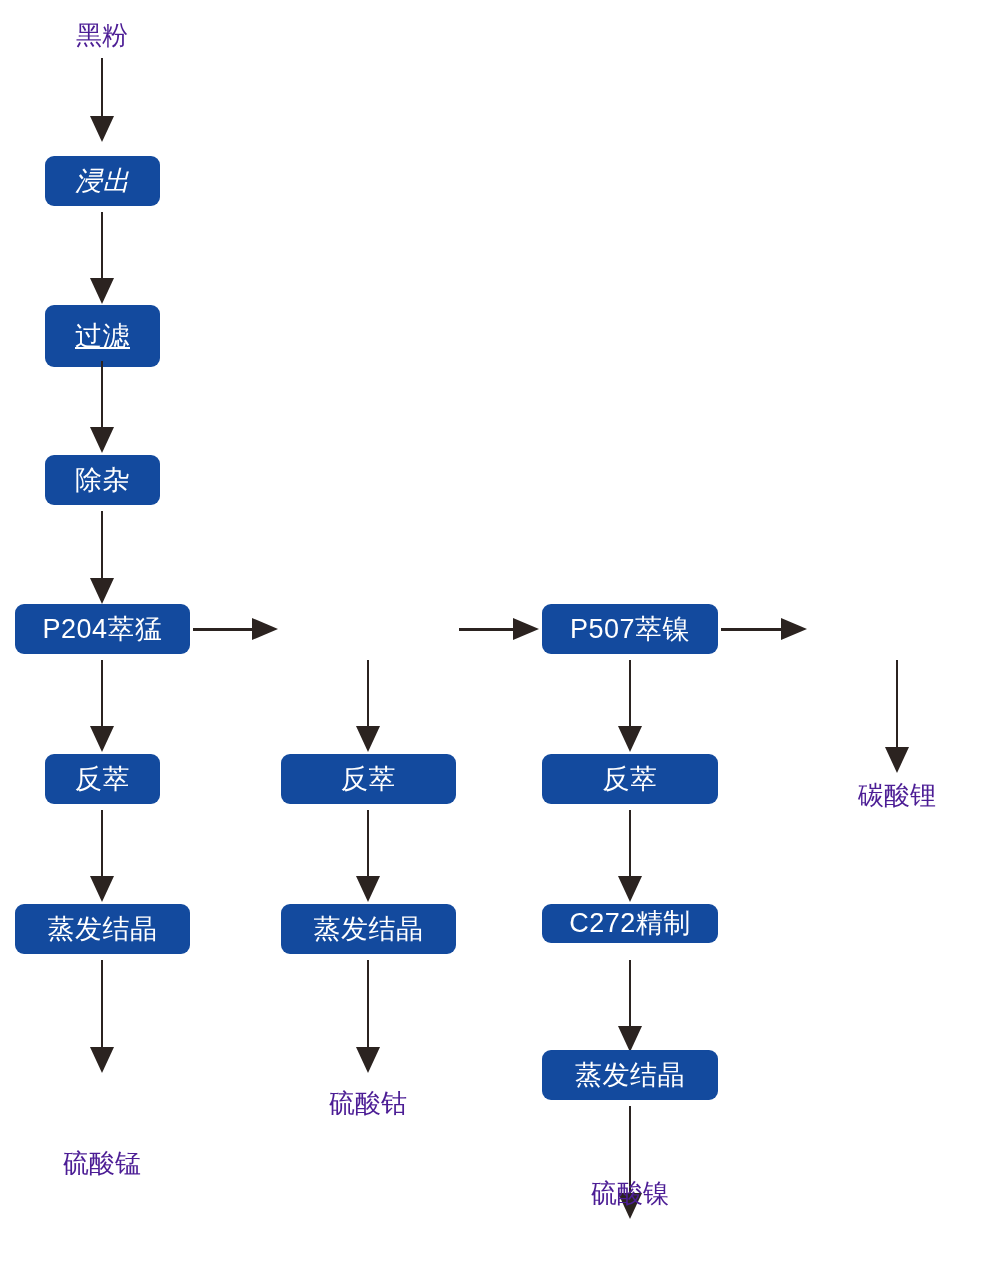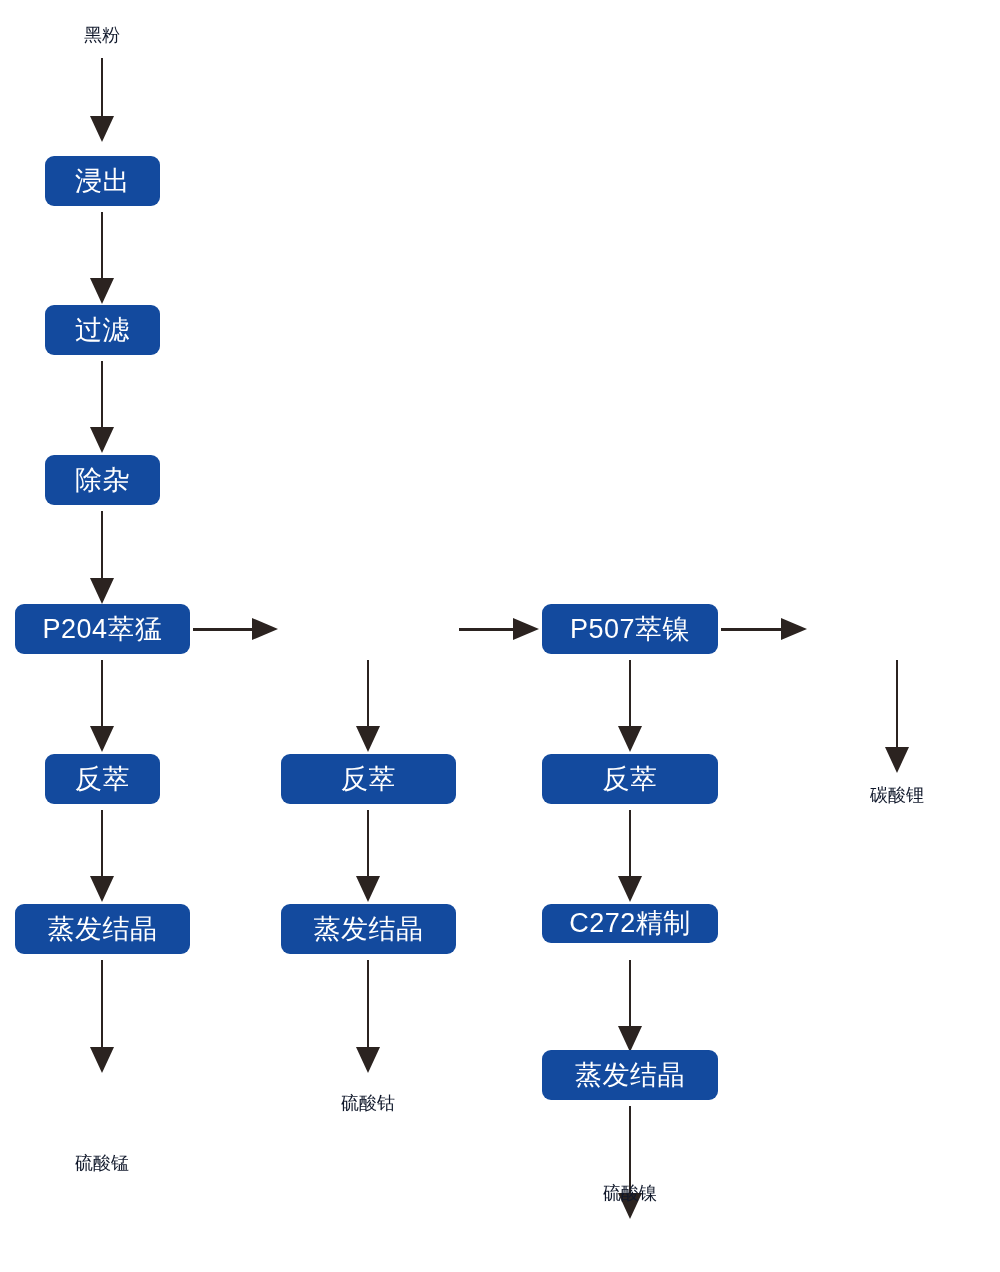--- a/index.html
+++ b/index.html
@@ -34,22 +34,22 @@
     letter-spacing: 0.5px;
     line-height: 1;
     white-space: nowrap;
     user-select: none;
   }
 
   
   .label {
     position: absolute;
     box-sizing: border-box;
-    color: #0f172a;
-    font-size: 18px;
+    color: #4c1d95;
+    font-size: 26px;
     line-height: 1;
     display: flex;
     align-items: center;
     justify-content: center;
     white-space: nowrap;
     user-select: none;
   }
 
   
   .arrow-v {
@@ -101,28 +101,28 @@
 
 <div id="canvas">
 
   <div class="label" style="left:42px; top:18px; width:120px; height:34px;">黑粉</div>
 
   <div class="arrow-v" style="left:90px; top:58px; height:84px;">
     <div class="stem" style="height:58px;"></div>
     <div class="head"></div>
   </div>
 
-  <div class="node" style="left:45px; top:156px; width:115px; height:50px;">浸出</div>
+  <div class="node" style="left:45px; top:156px; width:115px; height:50px;font-style:italic;">浸出</div>
 
   <div class="arrow-v" style="left:90px; top:212px; height:92px;">
     <div class="stem" style="height:66px;"></div>
     <div class="head"></div>
   </div>
 
-  <div class="node" style="left:45px; top:305px; width:115px; height:50px;">过滤</div>
+  <div class="node" style="left:45px; top:305px; width:115px; height:62px;text-decoration:underline;">过滤</div>
 
   <div class="arrow-v" style="left:90px; top:361px; height:92px;">
     <div class="stem" style="height:66px;"></div>
     <div class="head"></div>
   </div>
 
   <div class="node" style="left:45px; top:455px; width:115px; height:50px;">除杂</div>
 
   <div class="arrow-v" style="left:90px; top:511px; height:93px;">
     <div class="stem" style="height:67px;"></div>

